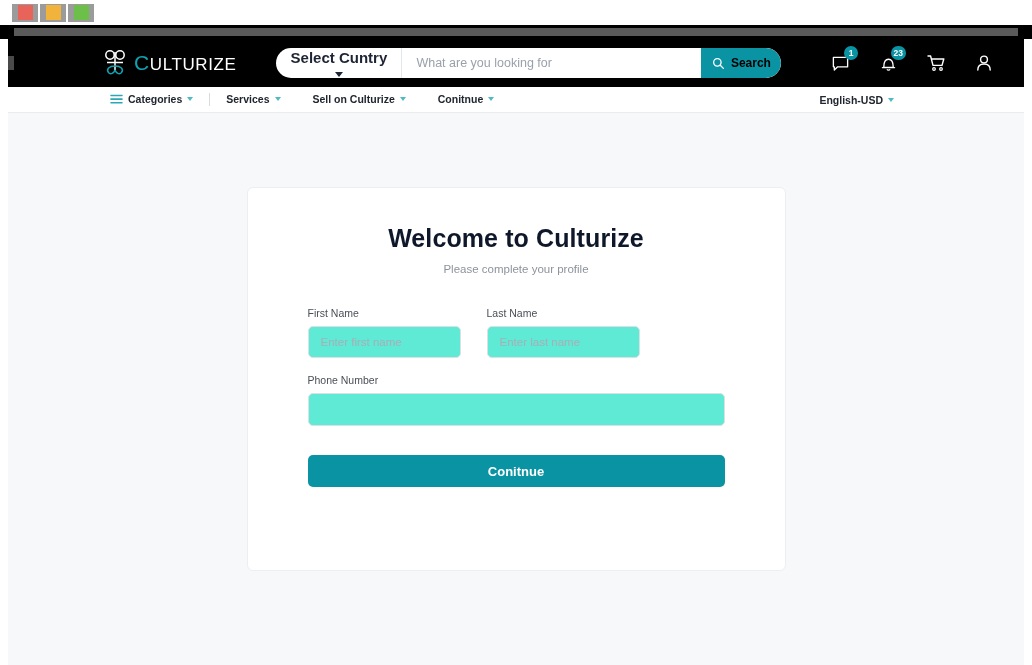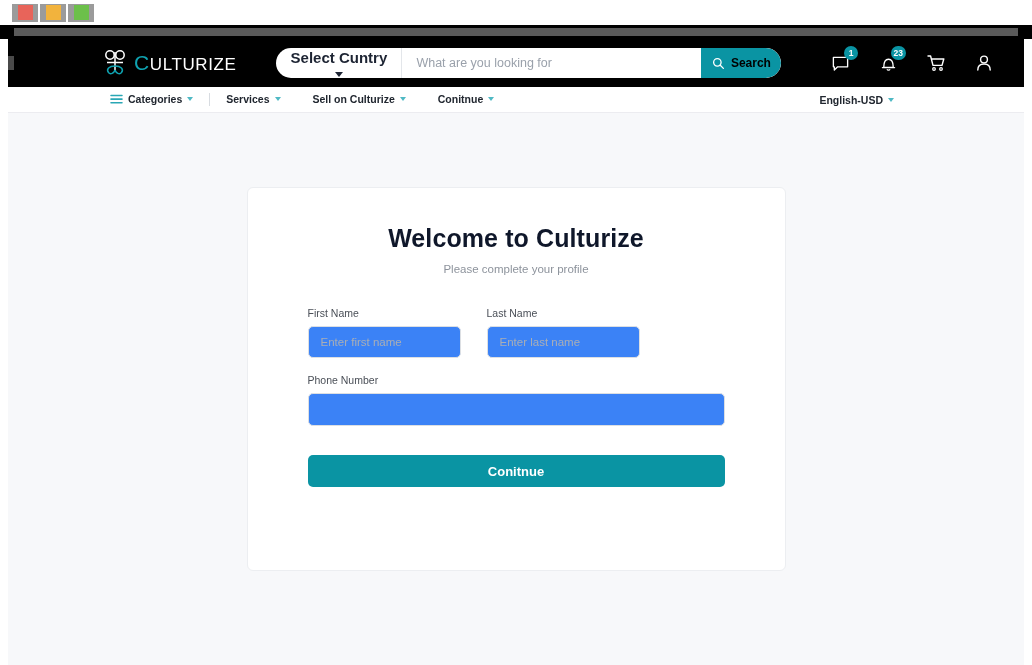--- a/index.html
+++ b/index.html
@@ -264,21 +264,21 @@
   }
   .finput {
     width: 100%;
     height: 32px;
     border: 1px solid #dcdfe3;
     border-radius: 5px;
     padding: 0 12px;
     font-size: 11.5px;
     color: #2b2f52;
     outline: none;
-    background: #3b82f6;
+    background: #5eead4;
     font-family: "Liberation Sans", sans-serif;
   }
   .finput::placeholder { color: #a9aeb6; }
   .finput.tall { height: 33px; }
 
   .submit-btn {
     width: 100%;
     height: 32px;
     margin-top: 13px;
     background: #0a94a3;

